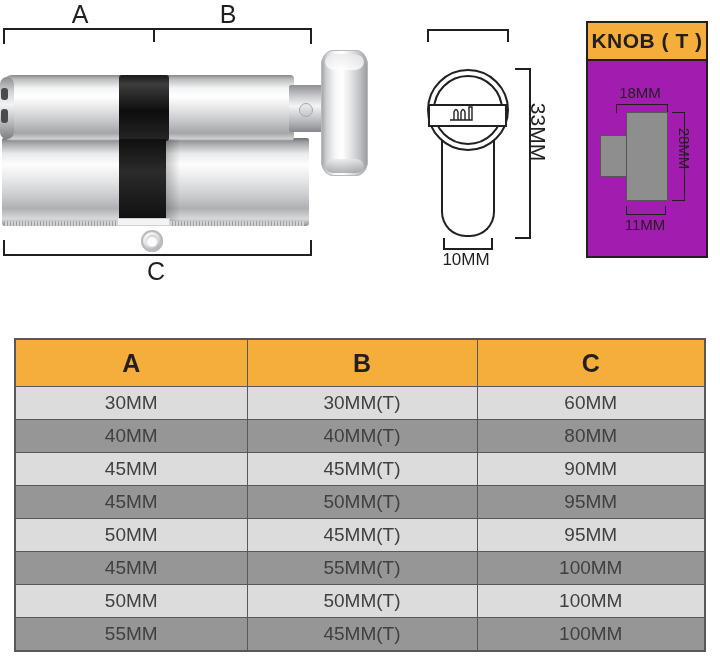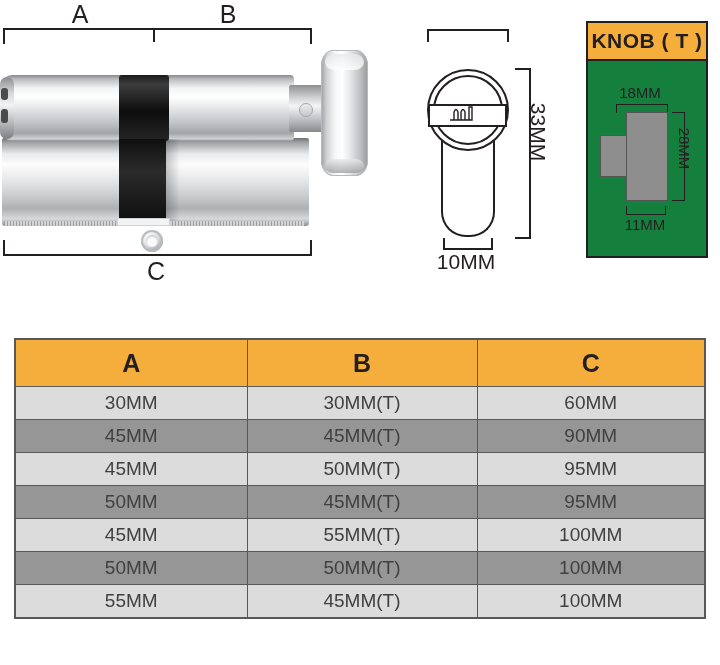--- a/index.html
+++ b/index.html
@@ -119,25 +119,25 @@
      border:2px solid #231f20;background:#fff;}
   #sec-keyway-shape{position:absolute;left:450px;top:106px;width:32px;height:15px;}
 
   #bracket-33{position:absolute;left:515px;top:68px;width:14px;height:167px;
      border-right:2px solid #231f20;border-top:2px solid #231f20;border-bottom:2px solid #231f20;}
   #dim-33{position:absolute;left:498px;top:120px;width:80px;font-size:21px;
      transform:rotate(90deg);transform-origin:center center;text-align:center;}
 
   #bracket-10{position:absolute;left:443px;top:238px;width:46px;height:10px;
      border-bottom:2px solid #231f20;border-left:2px solid #231f20;border-right:2px solid #231f20;}
-  #dim-10{position:absolute;left:426px;top:250px;width:80px;text-align:center;font-size:21px;}
+  #dim-10{position:absolute;left:426px;top:250px;width:80px;text-align:center;font-size:17px;}
 
   
   #knob-panel{position:absolute;left:586px;top:21px;width:122px;height:237px;
-     border:2px solid #231f20;background:#15803d;box-sizing:border-box;}
+     border:2px solid #231f20;background:#a21caf;box-sizing:border-box;}
   #knob-panel-header{position:absolute;left:0;top:0;width:100%;height:38px;
      background:#f5ae3c;border-bottom:2px solid #231f20;box-sizing:border-box;
      display:flex;align-items:center;justify-content:center;
      font-size:21px;font-weight:bold;letter-spacing:.5px;color:#231f20;}
 
   #kd-18{position:absolute;left:604px;top:84px;width:72px;text-align:center;font-size:15px;}
   #kb-18{position:absolute;left:616px;top:104px;width:50px;height:8px;
      border-top:1.6px solid #231f20;border-left:1.6px solid #231f20;border-right:1.6px solid #231f20;}
 
   #kd-shaft{position:absolute;left:600px;top:135px;width:28px;height:40px;
@@ -248,20 +248,25 @@
       <th>C</th>
     </tr>
   </thead>
   <tbody id="spec-table-body">
       <tr>
         <td>30MM</td>
         <td>30MM(T)</td>
         <td>60MM</td>
       </tr>
       <tr>
+        <td>40MM</td>
+        <td>40MM(T)</td>
+        <td>80MM</td>
+      </tr>
+      <tr>
         <td>45MM</td>
         <td>45MM(T)</td>
         <td>90MM</td>
       </tr>
       <tr>
         <td>45MM</td>
         <td>50MM(T)</td>
         <td>95MM</td>
       </tr>
       <tr>

